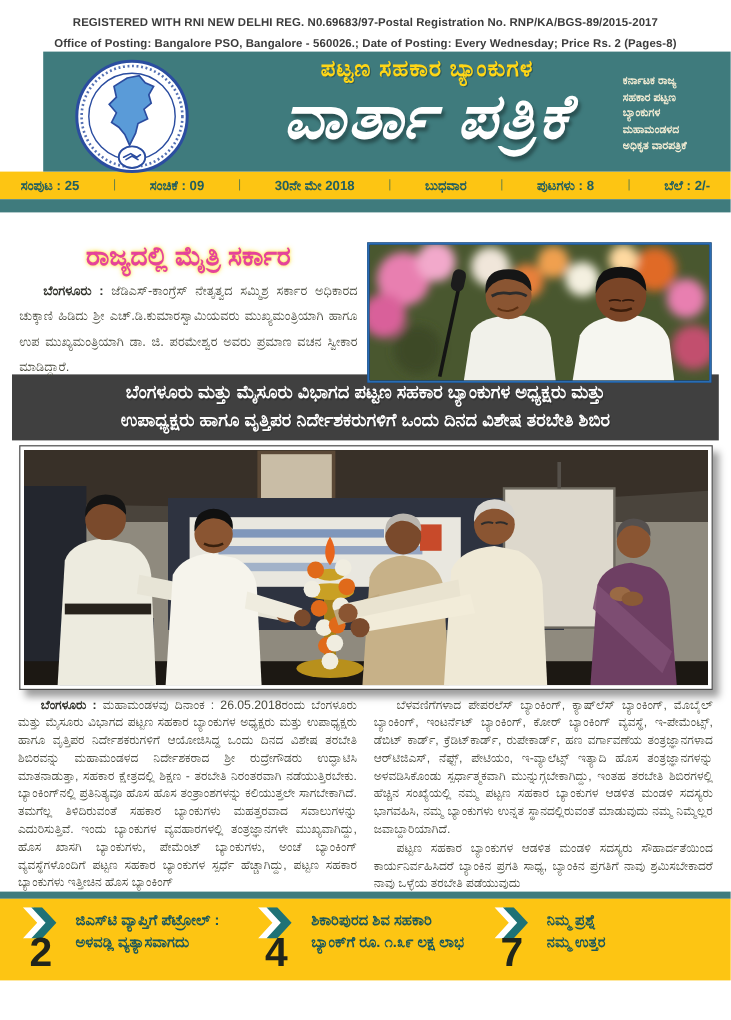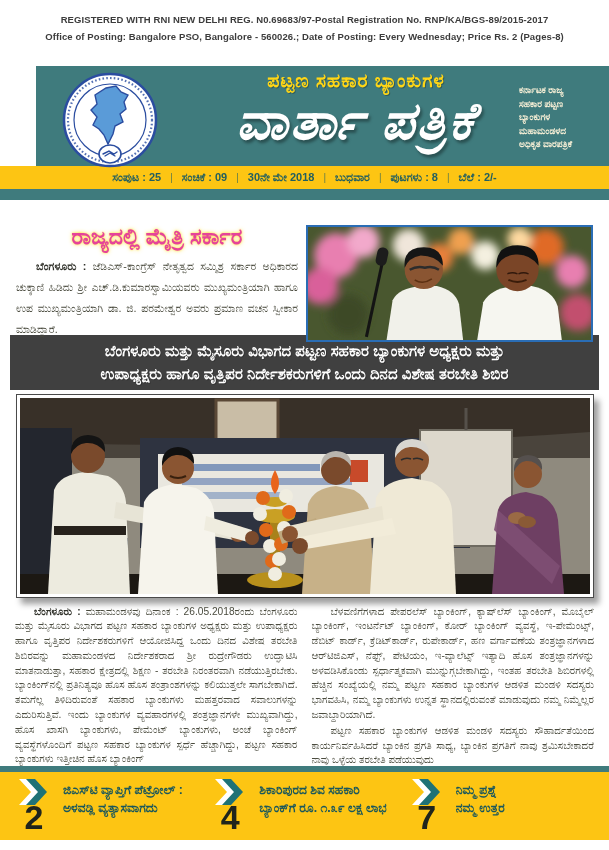--- a/index.html
+++ b/index.html
@@ -4,37 +4,37 @@
 <style>
   * { box-sizing: border-box; margin: 0; padding: 0; }
   html,body { width: 609px; }
   body {
     height: 850px; overflow: hidden; position: relative;
     background: #ffffff;
     font-family: "Liberation Sans", sans-serif;
     -webkit-font-smoothing: antialiased;
   }
   
-  .reg-header { height: 66px; background: #ffffff; text-align: center; padding-top: 12px; }
+  .reg-header { height: 43px; background: #ffffff; text-align: center; padding-top: 12px; }
   .reg-header div { font-size: 9.5px; font-weight: 700; color: #3c3c3c; line-height: 1.75; letter-spacing: .1px; }
   
   .masthead { height: 100px; background: #3f7b7d; position: relative; margin-left: 36px; }
   .logo-wrap { position: absolute; left: 26px; top: 6px; width: 96px; height: 96px; z-index: 5; }
   .mast-center { position: absolute; left: 118px; top: 4px; width: 404px; text-align: center; }
   .kicker { color: #ffd616; font-size: 19px; font-weight: 700; letter-spacing: 1px; text-shadow: 1px 1px 0 rgba(0,0,0,.25); }
   .paper-title {
     margin-top: 2px; color: #ffffff; font-size: 52px; font-weight: 700; font-style: italic;
     white-space: nowrap; line-height: 1.05; letter-spacing: 2px;
     text-shadow: 2px 3px 3px rgba(0,0,0,.35);
     text-align: center;
   }
   .mast-tagline { position: absolute; right: 8px; top: 18px; width: 82px; text-align: left; }
   .mast-tagline div { color: #f7efd6; font-size: 9px; font-weight: 700; line-height: 1.5; }
   
-  .issue-bar { height: 23px; background: #fdc513; display: flex; align-items: center; justify-content: center; gap: 9px; }
+  .issue-bar { height: 23px; background: #fdc513; display: flex; align-items: center; justify-content: center; gap: 28px; }
   .issue-bar .it { font-size: 11px; font-weight: 700; color: #235f5f; }
   .issue-bar .sep { font-size: 10px; color: #23605f; opacity: .7; }
   .teal-strip { height: 11px; background: #3f7b7d; }
   
   .lead-row { display: flex; height: 130px; padding-top: 22px; }
   .lead-col { width: 306px; padding: 0 8px 0 16px; }
   .headline {
     text-align: center; font-size: 22px; font-weight: 700; color: #e5439a;
     text-shadow: 0 0 2px #ffe34a, 0 0 4px rgba(255,227,74,.85);
     margin: 2px 0 6px 0;

